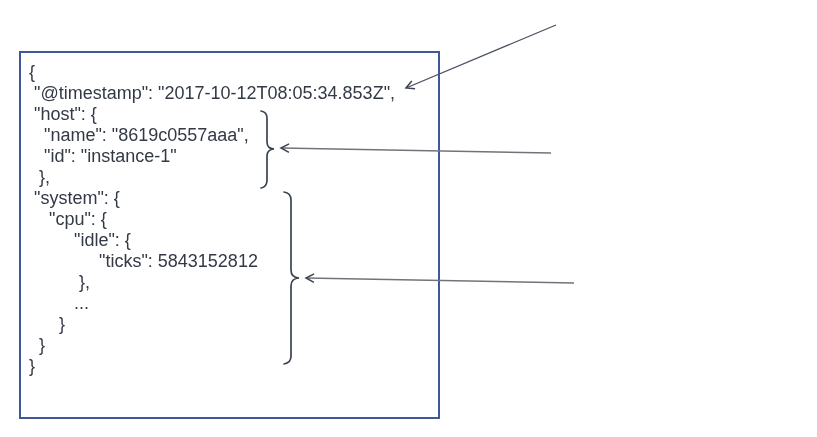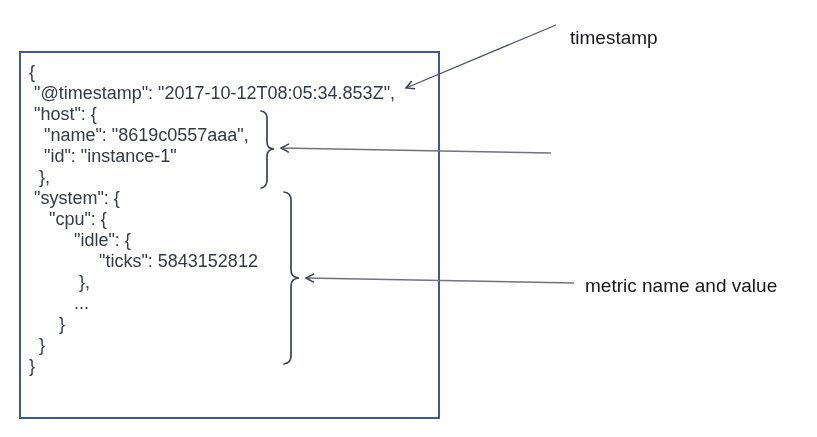--- a/index.html
+++ b/index.html
@@ -84,18 +84,16 @@
 
     <path d="M 284,192 Q 291,193 291,200 L 291,270 Q 291,277.5 299,278 Q 291,278.5 291,286 L 291,356 Q 291,363 284,364" fill="none" stroke="#3b4252" stroke-width="1.7" stroke-linecap="round"></path>
 
     <line x1="556" y1="25" x2="406" y2="88" stroke="#4b5363" stroke-width="1.3" marker-end="url(#arrowhead)"></line>
 
     <line x1="551" y1="153" x2="281" y2="148" stroke="#6f747b" stroke-width="1.4" marker-end="url(#arrowhead)"></line>
 
     <line x1="574" y1="283" x2="306" y2="278" stroke="#6f747b" stroke-width="1.4" marker-end="url(#arrowhead)"></line>
   </svg>
 
-  <div class="label lbl-timestamp">timestamp</div>
 
 
-  <div class="label lbl-metric">metric name and value</div>
 
 </div>
 
 </body></html>

